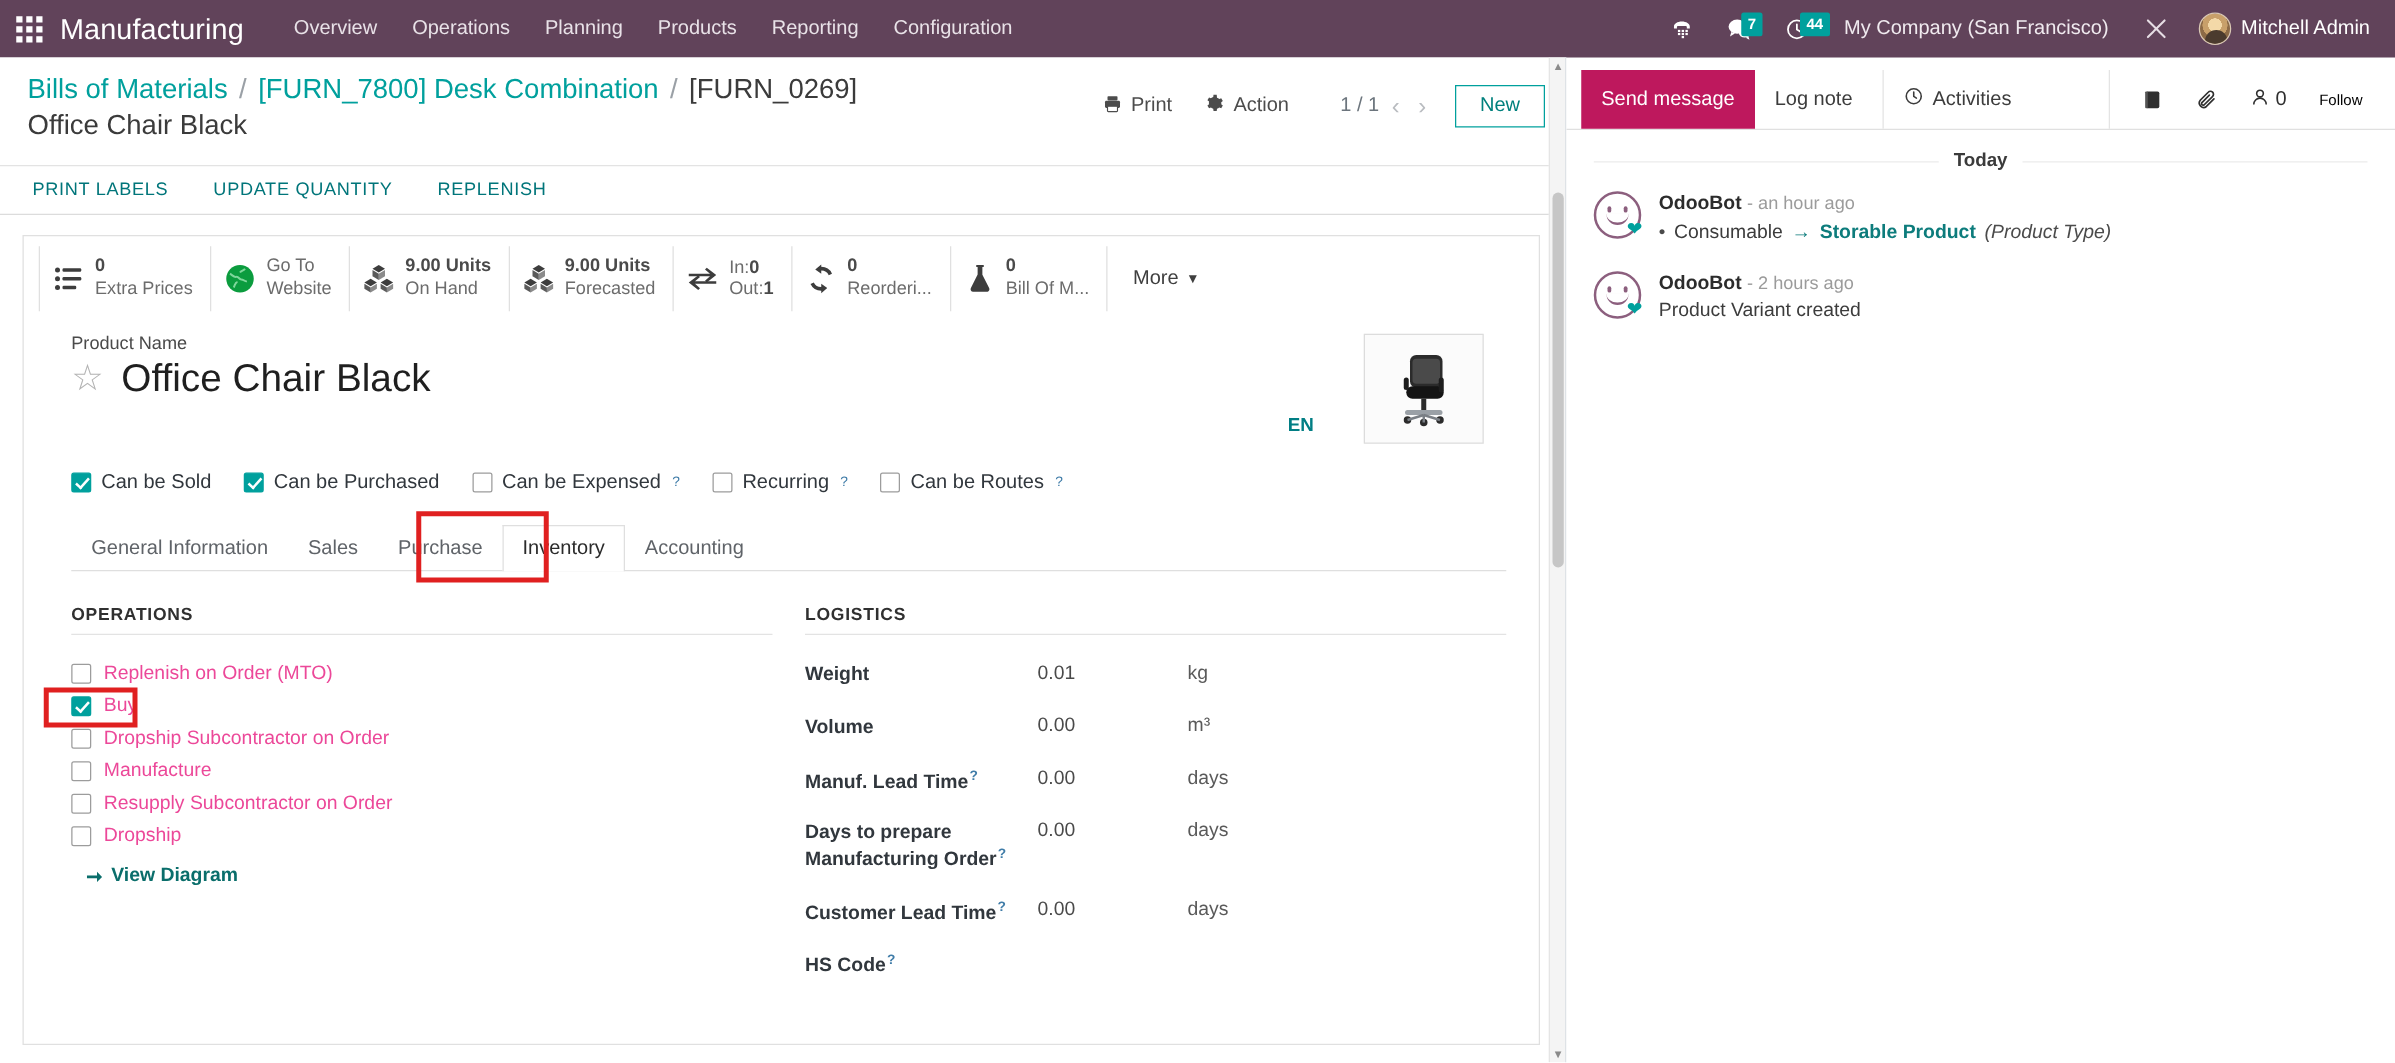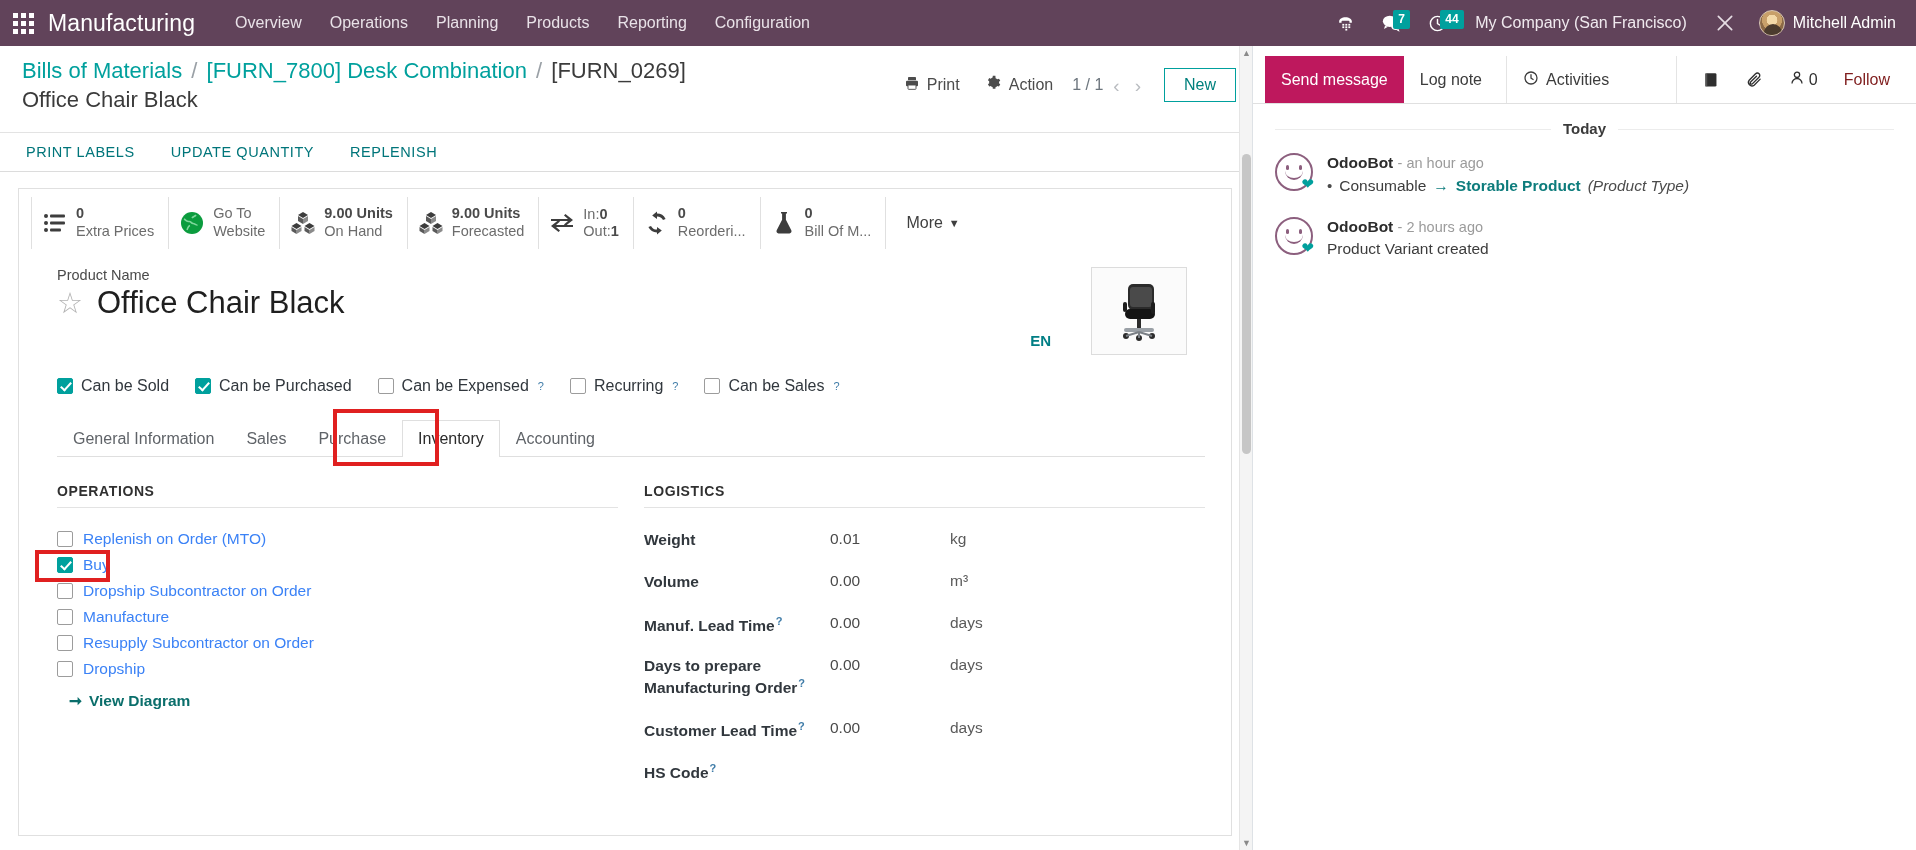--- a/index.html
+++ b/index.html
@@ -151,21 +151,21 @@
     gap: 7px;
     font-family: inherit;
     white-space: nowrap;
   }
   .pager {
     font-size: 16px;
     color: #6c757d;
     display: flex;
     align-items: center;
     gap: 5px;
-    margin: 0 6px 0 4px;
+    margin: 0 6px 0 26px;
     white-space: nowrap;
     text-align: right;
   }
   .pager-arrow {
     color: #b9bcc0;
     font-size: 19px;
     padding: 0 5px;
     cursor: pointer;
     line-height: 1;
   }
@@ -388,21 +388,21 @@
   .route-lbl {
     width: 86px;
     font-size: 15.5px;
     font-weight: 700;
     color: #31373d;
     flex: 0 0 86px;
     padding-top: 1px;
   }
   .route-list { display: flex; flex-direction: column; gap: 8px; position: relative; }
   .route-item { display: flex; align-items: center; gap: 10px; cursor: pointer; }
-  .route-item .cb-lbl { font-size: 15.5px; color: #3b82f6; }
+  .route-item .cb-lbl { font-size: 15.5px; color: #ec4899; }
   .view-diagram {
     display: flex; align-items: center; gap: 7px;
     color: #0a6e6b;
     font-size: 15.5px;
     font-weight: 700;
     cursor: pointer;
     margin-top: 6px;
     margin-left: 12px;
   }
 
@@ -485,22 +485,22 @@
     border-left: 1px solid #e4e4e4;
     padding-left: 16px;
   }
   .chat-ic {
     padding: 6px 10px;
     cursor: pointer;
     color: #2f2f2f;
     display: flex; align-items: center; gap: 4px;
   }
   .follow-btn {
-    font-size: 16px;
-    color: #7f1d1d;
+    font-size: 12px;
+    color: #000000;
     padding: 6px 10px;
     cursor: pointer;
   }
   .chat-body { padding: 16px 22px 0 22px; }
   .day-sep {
     text-align: center;
     font-size: 15px;
     font-weight: 700;
     color: #3b3b3b;
     position: relative;
@@ -831,21 +831,21 @@
             <span class="cb-lbl">Can be Expensed</span>
             <span class="qmark">?</span>
           </label>
           <label class="cb-item">
             <span class="cbx"></span>
             <span class="cb-lbl">Recurring</span>
             <span class="qmark">?</span>
           </label>
           <label class="cb-item">
             <span class="cbx"></span>
-            <span class="cb-lbl">Can be Sales</span>
+            <span class="cb-lbl">Can be Routes</span>
             <span class="qmark">?</span>
           </label>
         </div>
 
         <div class="nb">
           <div class="nb-tabs">
             <button class="nb-tab">General Information</button>
             <button class="nb-tab">Sales</button>
             <button class="nb-tab">Purchase</button>
             <button class="nb-tab active">Inventory</button>

